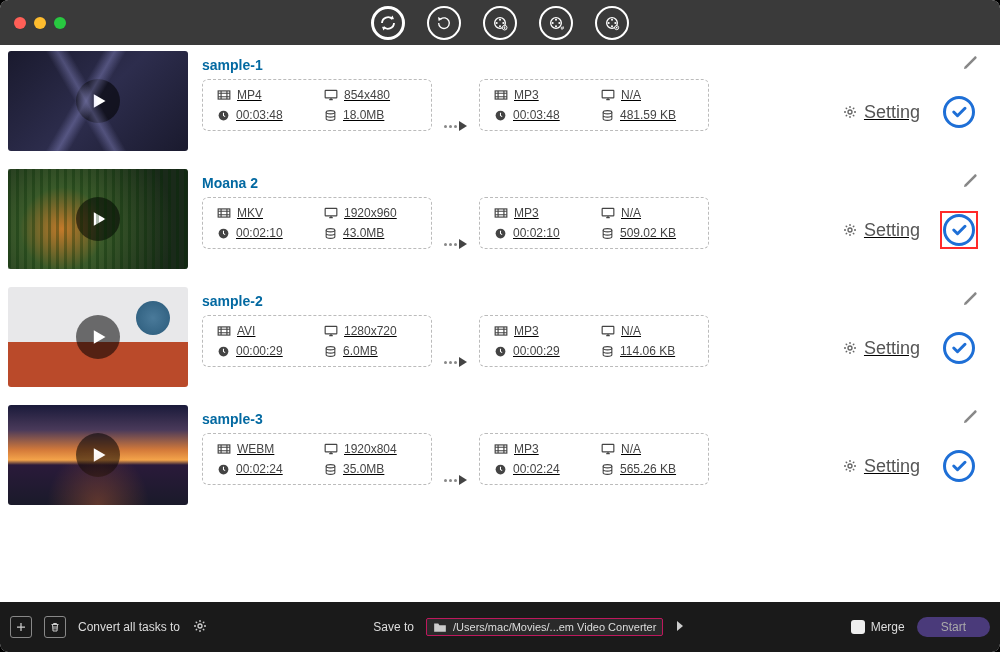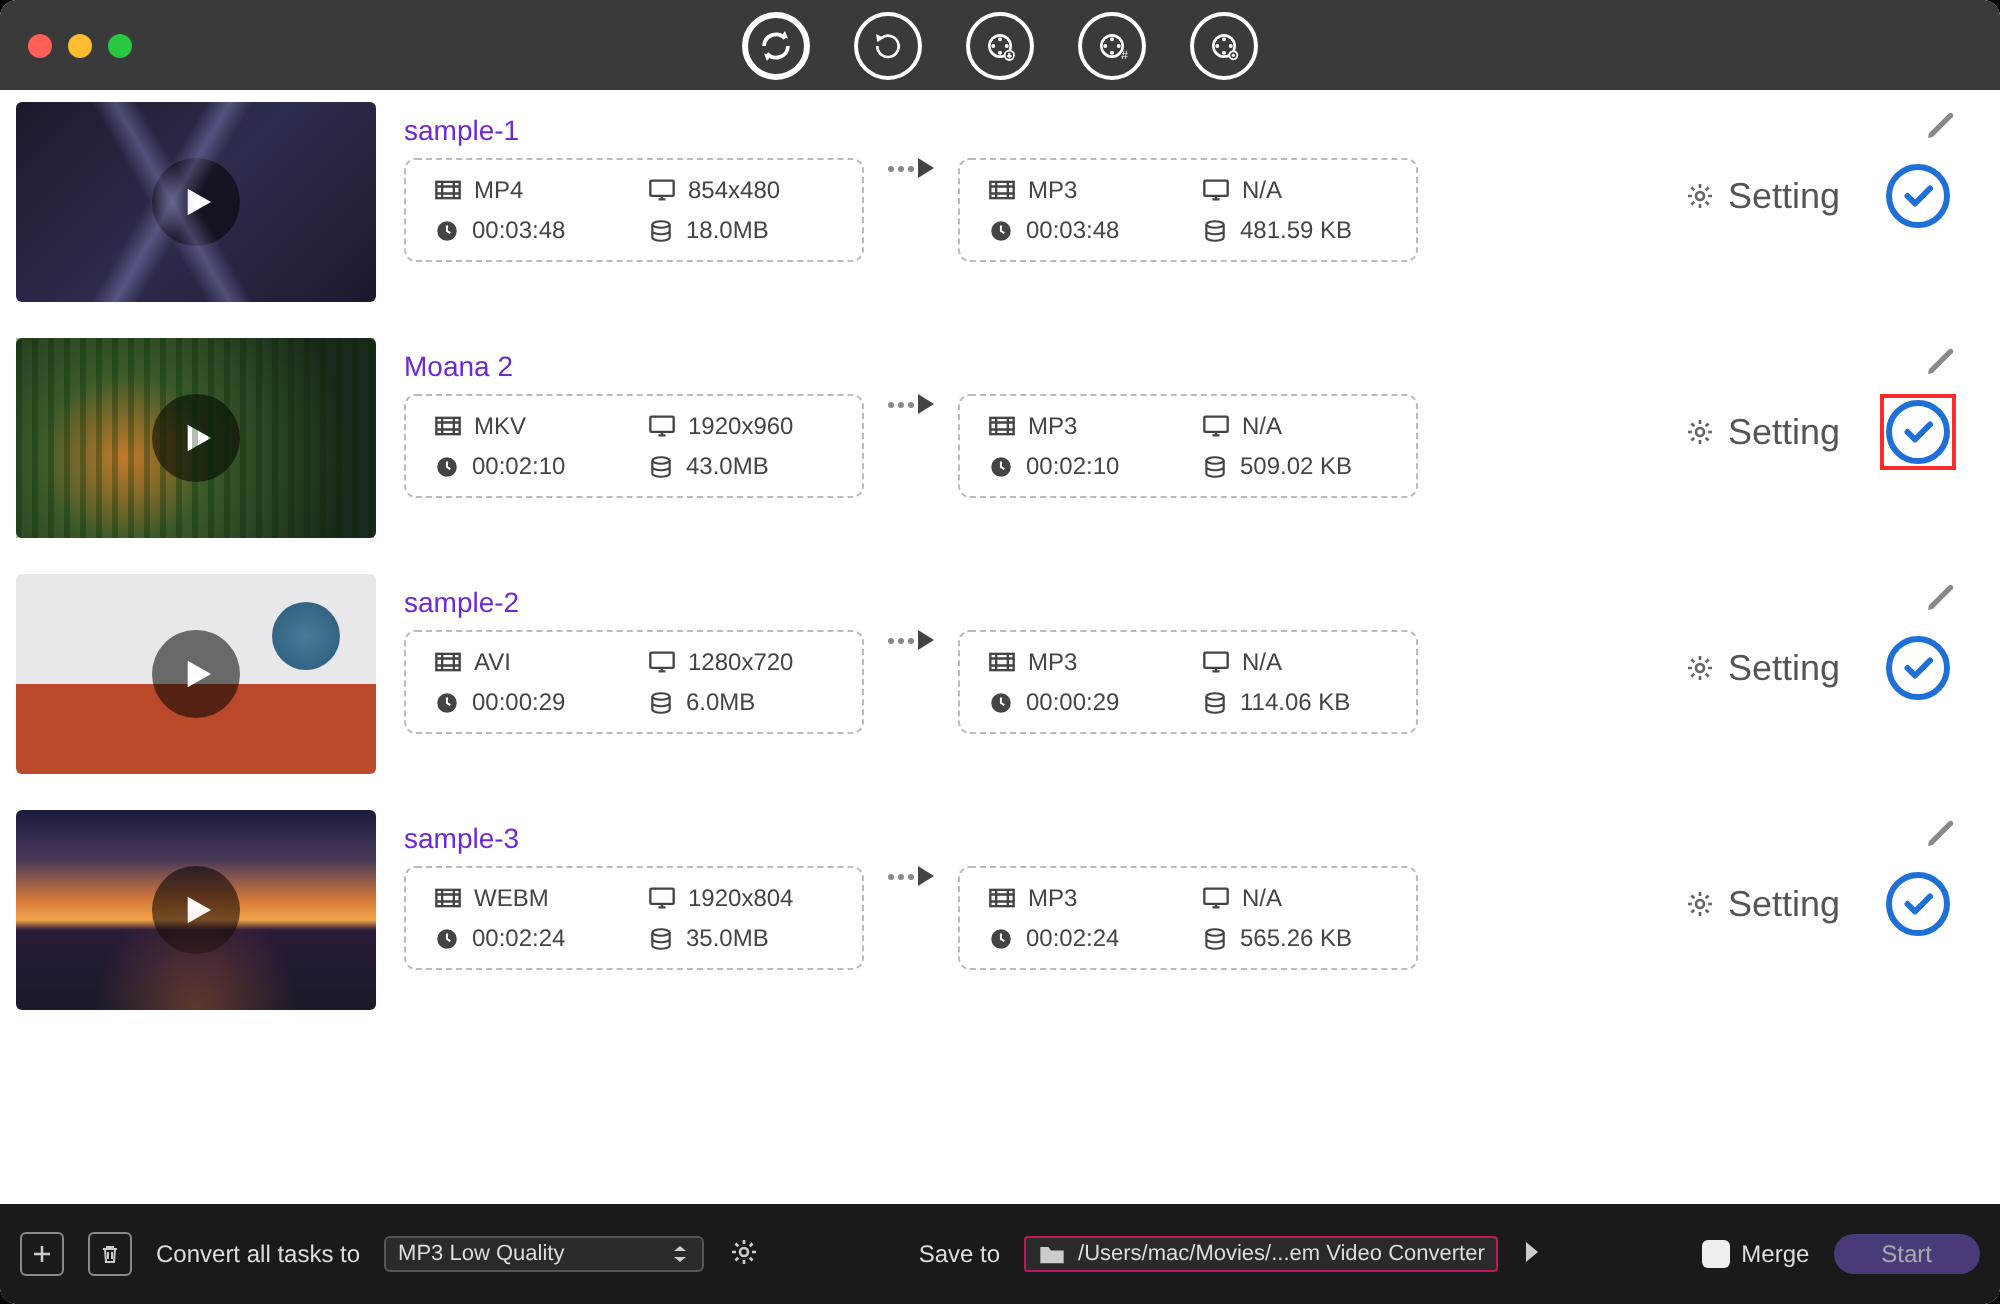--- a/index.html
+++ b/index.html
@@ -14,23 +14,23 @@
   .topicons{position:absolute;left:50%;transform:translateX(-50%);display:flex;gap:22px;align-items:center;}
   .tbtn{width:34px;height:34px;border:2px solid #fff;border-radius:50%;display:flex;align-items:center;justify-content:center;color:#fff;}
   .tbtn.active{border-width:3px;}
   .content{flex:1;overflow:auto;background:#fff;}
   .row{display:flex;align-items:stretch;border-bottom:6px solid #fff;background:#fff;padding:6px 8px;}
   .thumb{width:180px;height:100px;border-radius:3px;background:#333;position:relative;flex-shrink:0;display:flex;align-items:center;justify-content:center;}
   .playbtn{width:44px;height:44px;border-radius:50%;background:rgba(0,0,0,0.55);display:flex;align-items:center;justify-content:center;}
   .playbtn svg{fill:#fff;}
   .meta{flex:1;padding:0 14px;display:flex;flex-direction:column;}
   .title-row{display:flex;justify-content:space-between;align-items:center;height:28px;}
-  .title{font-size:14px;font-weight:400;color:#6d28d9;}
+  .title{font-size:14px;font-weight:700;color:#0369a1;}
   .edit-icon{color:#888;}
-  .cards{display:flex;align-items:flex-start;gap:12px;}
+  .cards{display:flex;align-items:flex-end;gap:12px;text-decoration:underline;}
   .card{border:1.5px dashed #bbb;border-radius:6px;padding:8px 14px;display:grid;grid-template-columns:1fr 1fr;gap:6px 14px;width:230px;}
   .cell{display:flex;align-items:center;gap:6px;font-size:12px;color:#444;white-space:nowrap;}
   .cell svg{flex-shrink:0;}
   .arrowdots{display:flex;align-items:center;gap:2px;color:#666;font-size:16px;}
   .arrowdots .d{width:3px;height:3px;border-radius:50%;background:#888;}
   .arrowhead{width:0;height:0;border-left:8px solid #444;border-top:5px solid transparent;border-bottom:5px solid transparent;}
   .setting{display:flex;align-items:center;gap:6px;font-size:18px;color:#555;cursor:pointer;}
   .check-wrap{width:38px;height:38px;display:flex;align-items:center;justify-content:center;border:2px solid transparent;}
   .check-wrap.highlight{border-color:#ff2a2a;}
   .check{width:32px;height:32px;border:3px solid #1e6fd6;border-radius:50%;display:flex;align-items:center;justify-content:center;}
@@ -529,26 +529,20 @@
       <svg width="12" height="12" viewBox="0 0 24 24">
           <path stroke="#ccc" stroke-width="2.5" d="M12 4v16M4 12h16"></path>
         </svg>
     </div>
     <div class="bb-btn">
       <svg width="12" height="12" viewBox="0 0 24 24">
           <path fill="none" stroke="#ccc" stroke-width="2" d="M5 7h14M9 7V5h6v2M7 7l1 13h8l1-13M10 10v7M14 10v7"></path>
         </svg>
     </div>
     <span>Convert all tasks to</span>
-    <div class="dropdown">
-      <span>MP3 Low Quality</span>
-      <svg width="10" height="12" viewBox="0 0 10 12">
-          <path fill="#ccc" d="M2 4.5L5 2l3 2.5zM2 7.5L5 10l3-2.5z"></path>
-        </svg>
-    </div>
     <span class="gear-small">
       <svg width="16" height="16" viewBox="0 0 24 24">
           <circle cx="12" cy="12" r="3" fill="none" stroke="#ccc" stroke-width="2"></circle>
           <path fill="none" stroke="#ccc" stroke-width="2" d="M12 3v3M12 18v3M3 12h3M18 12h3M5.6 5.6l2.1 2.1M16.3 16.3l2.1 2.1M5.6 18.4l2.1-2.1M16.3 7.7l2.1-2.1"></path>
         </svg>
     </span>
     <div class="spacer"></div>
     <span>Save to</span>
     <div class="pathbox">
       <svg width="14" height="12" viewBox="0 0 24 20">

